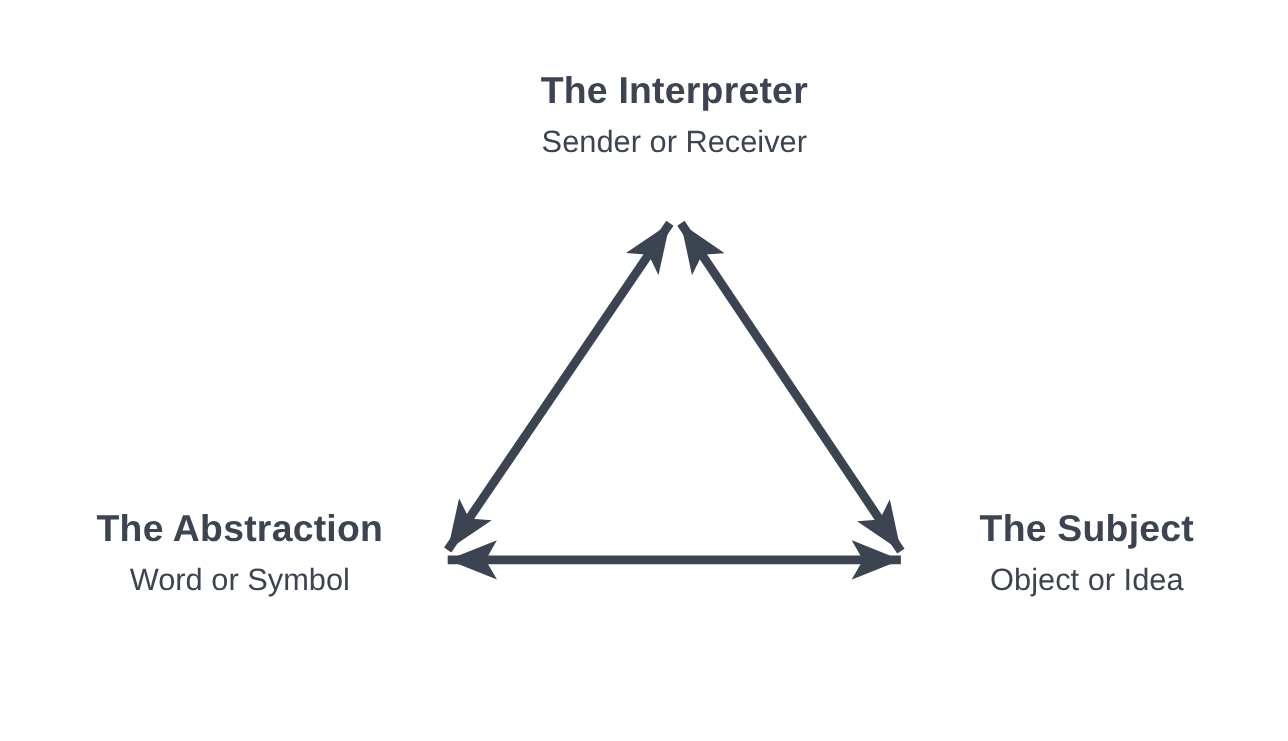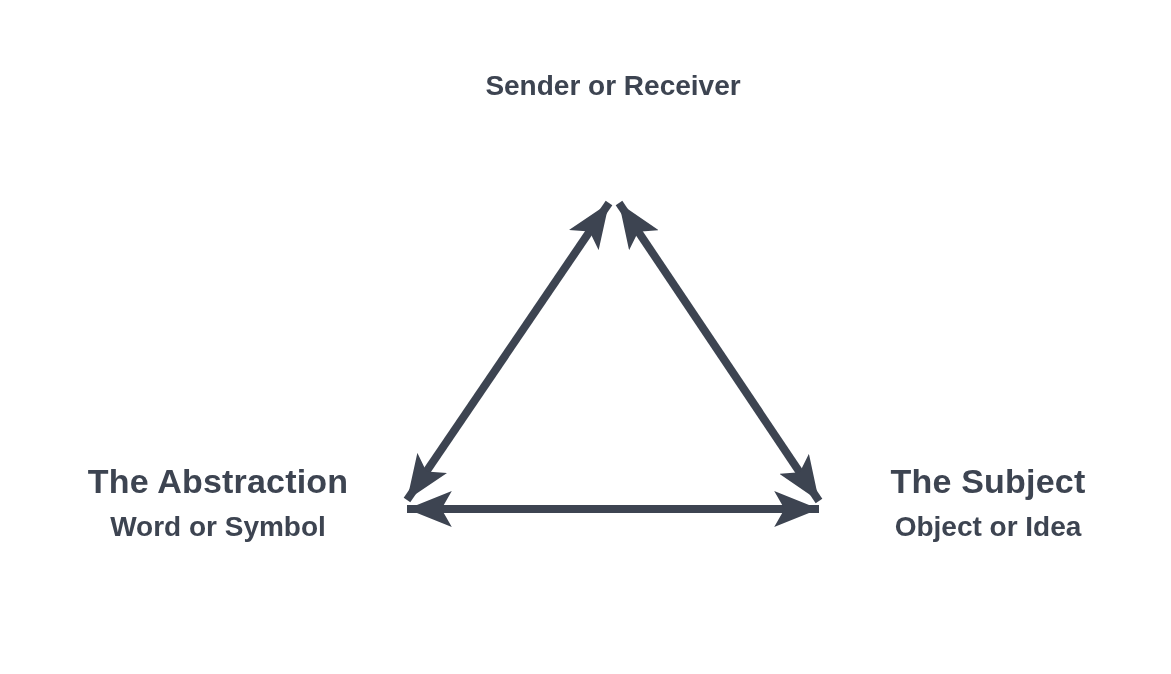--- a/index.html
+++ b/index.html
@@ -34,21 +34,21 @@
     white-space: nowrap;
   }
   .node .title {
     font-size: 34px;
     font-weight: 700;
     line-height: 1.25;
     letter-spacing: 0.2px;
   }
   .node .subtitle {
     font-size: 28px;
-    font-weight: 700;
+    font-weight: 400;
     line-height: 1.3;
     margin-top: 6px;
   }
   .node-top { left: 613px; top: 62px; }
   .node-bottom-left { left: 218px; top: 460px; }
   .node-bottom-right { left: 988px; top: 460px; }
 </style>
 </head>
 <body>
 
@@ -59,20 +59,21 @@
       <marker id="arrowhead" viewBox="0 0 10 8" refX="10" refY="4" markerWidth="5.6" markerHeight="4.5" orient="auto-start-reverse">
         <polygon points="0,0 10,4 0,8 2.3,4" fill="#3d4451"></polygon>
       </marker>
     </defs>
     <line x1="609" y1="203" x2="407" y2="500" stroke-width="8" marker-start="url(#arrowhead)" marker-end="url(#arrowhead)" stroke="#3d4451"></line>
     <line x1="619" y1="203" x2="819" y2="501" stroke-width="8" marker-start="url(#arrowhead)" marker-end="url(#arrowhead)" stroke="#3d4451"></line>
     <line x1="407" y1="509" x2="819" y2="509" stroke-width="8" marker-start="url(#arrowhead)" marker-end="url(#arrowhead)" stroke="#3d4451"></line>
   </svg>
 
   <div class="node node-top">
+    <div class="title">The Interpreter</div>
     <div class="subtitle">Sender or Receiver</div>
   </div>
 
   <div class="node node-bottom-right">
     <div class="title">The Subject</div>
     <div class="subtitle">Object or Idea</div>
   </div>
 
   <div class="node node-bottom-left">
     <div class="title">The Abstraction</div>

